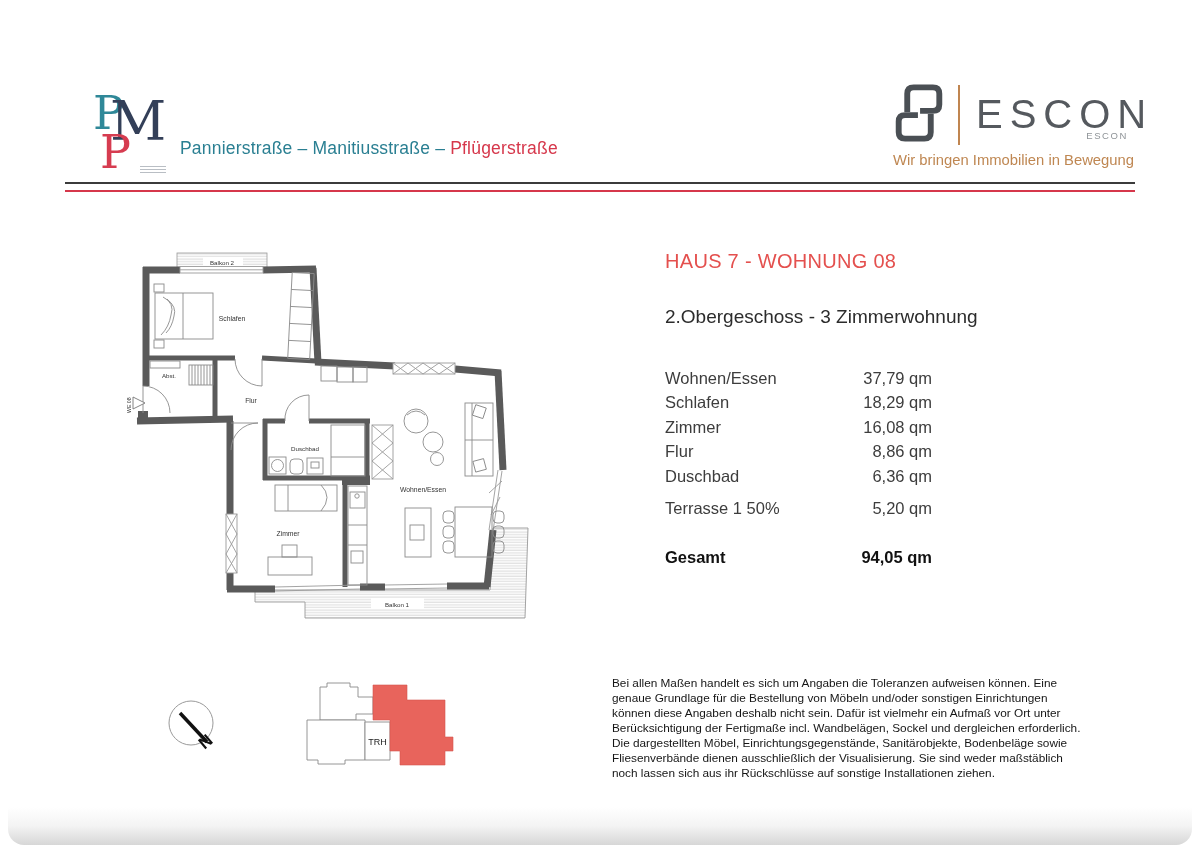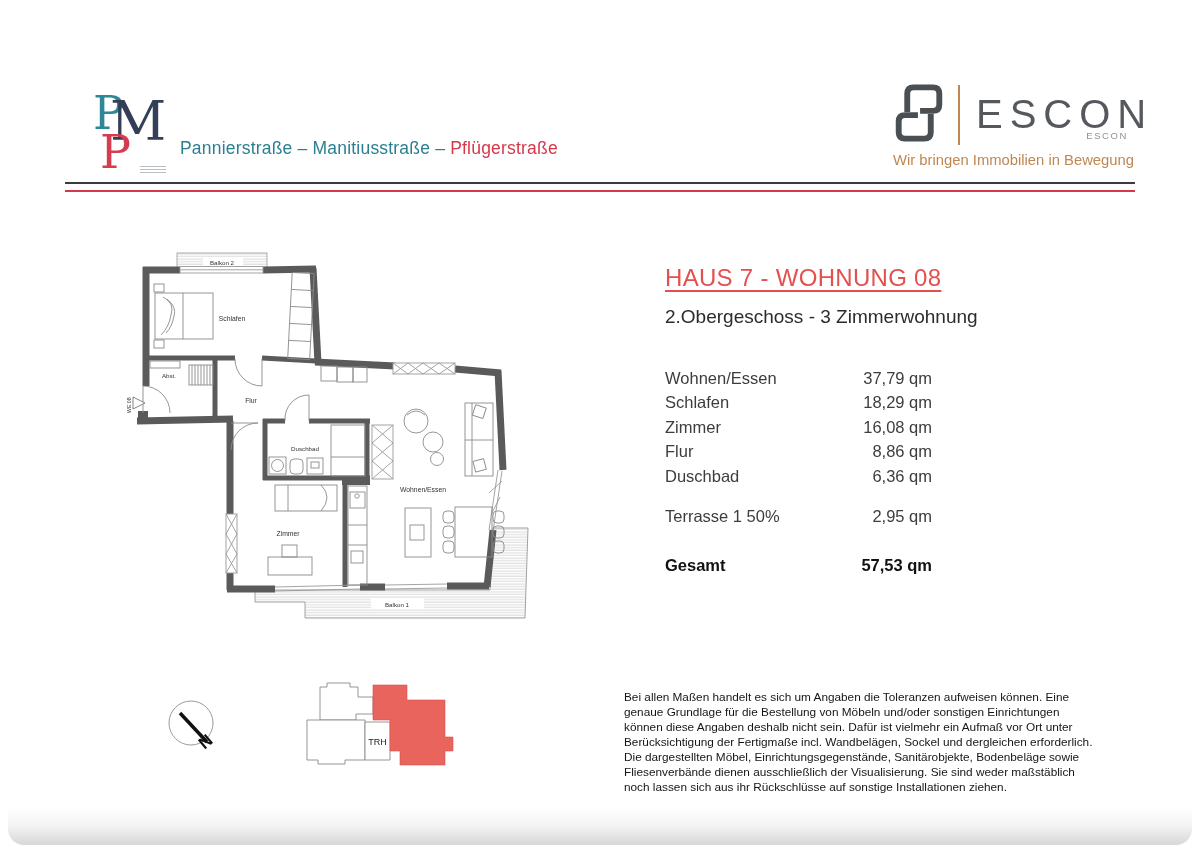--- a/index.html
+++ b/index.html
@@ -26,30 +26,30 @@
   .brand-mark{left:893px;top:82px;}
   .brand-divider{left:958px;top:85px;width:2px;height:60px;background:#c08550;}
   .brand-name{left:976px;top:92px;font-size:40px;letter-spacing:7px;color:#55595e;font-weight:500;}
   .brand-suffix{left:976px;top:130px;width:152px;text-align:right;font-size:9.5px;letter-spacing:1.6px;color:#8f9498;}
   .brand-tagline{left:893px;top:152px;font-size:14.8px;color:#bf8752;}
 
   .rule-dark{left:65px;top:182px;width:1070px;height:2px;background:#3b3b3b;}
   .rule-red {left:65px;top:190px;width:1070px;height:2.2px;background:#d6374b;}
 
   
-  .apt-title{left:665px;top:264px;font-size:24px;color:#e4504e;text-decoration:underline;text-underline-offset:4px;letter-spacing:.3px;}
+  .apt-title{left:665px;top:250px;font-size:20px;color:#e4504e;text-underline-offset:4px;letter-spacing:.3px;}
   .apt-subtitle{left:665px;top:306px;font-size:19px;color:#2c2c2c;}
 
   .room-table{left:665px;top:366px;width:267px;font-size:16.5px;color:#3d3d3d;}
   .room-row{display:flex;justify-content:space-between;line-height:24.4px;}
   .room-row .val{text-align:left;}
-  .terrace-block{margin-top:16px;}
+  .terrace-block{margin-top:8px;}
   .total-row{margin-top:25px;font-weight:700;color:#111;gap:48px;}
 
-  .disclaimer{left:612px;top:690px;width:472px;font-size:11.8px;line-height:1.265;color:#151515;margin-left:12px;}
+  .disclaimer{left:612px;top:676px;width:472px;font-size:11.8px;line-height:1.265;color:#151515;}
 
   
   .page-shadow{left:8px;right:8px;bottom:0;height:38px;border-radius:0 0 16px 16px;
     background:linear-gradient(180deg, rgba(110,110,110,0) 0%, rgba(110,110,110,0.08) 50%, rgba(110,110,110,0.28) 100%);}
 
   svg text{font-family:"Liberation Sans", sans-serif;}
 </style>
 </head>
 <body>
 
@@ -287,26 +287,26 @@
     <span>Flur</span>
     <span class="val">8,86 qm</span>
   </div>
   <div class="room-row">
     <span>Duschbad</span>
     <span class="val">6,36 qm</span>
   </div>
   <div class="terrace-block">
     <div class="room-row">
       <span>Terrasse 1 50%</span>
-      <span class="val">2,95 qm</span>
+      <span class="val">5,20 qm</span>
     </div>
   </div>
   <div class="room-row total-row">
     <span>Gesamt</span>
-    <span class="val">57,53 qm</span>
+    <span class="val">94,05 qm</span>
   </div>
 </div>
 
 <div class="abs" style="left:152px;top:685px;">
   <svg width="80" height="85" viewBox="0 0 80 85">
     <circle cx="39" cy="38" r="22" fill="none" stroke="#9a9a9a" stroke-width="1"></circle>
     <line x1="28" y1="28" x2="55" y2="57" stroke="#111" stroke-width="3.5"></line>
     <text x="50" y="66" font-size="17" font-weight="bold" fill="#111" transform="rotate(-40 50 62)">N</text>
   </svg>
 </div>

